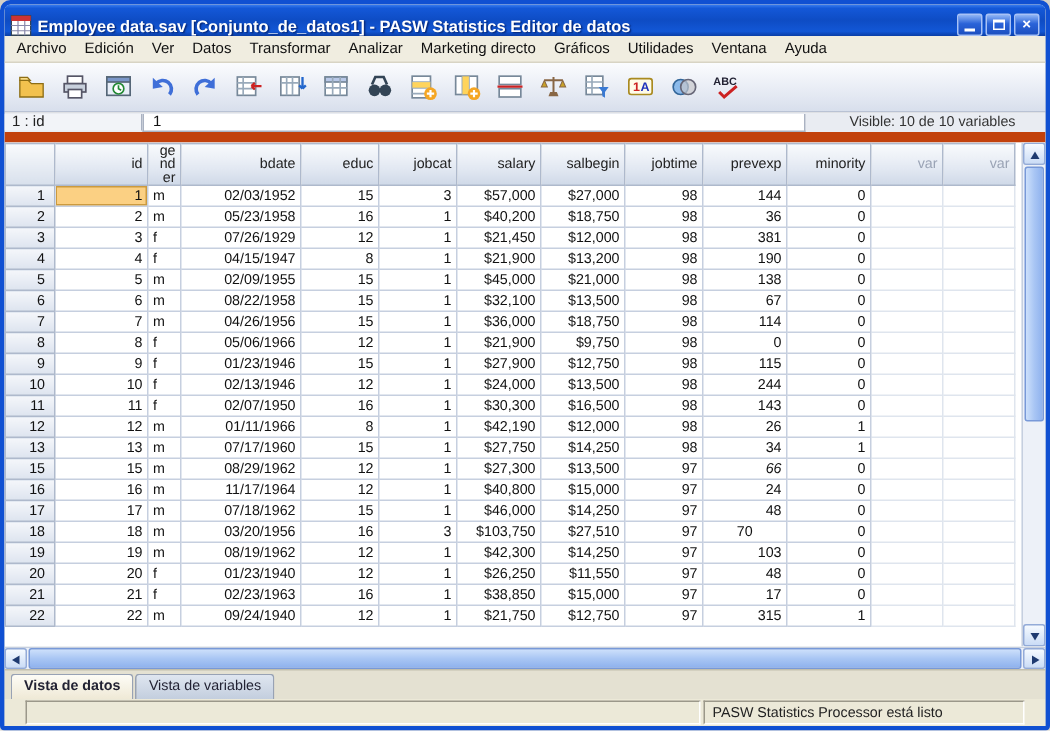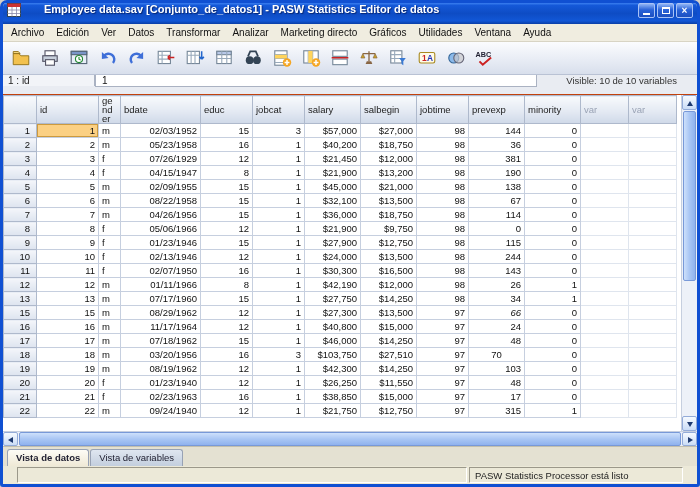--- a/index.html
+++ b/index.html
@@ -1,39 +1,39 @@
 <!DOCTYPE html>
 <html><head>
 <meta charset="utf-8">
 <style>
   *{box-sizing:border-box;font-family:"Liberation Sans","DejaVu Sans",sans-serif;}
   html,body{margin:0;padding:0;}
   body{width:700px;height:487px;overflow:hidden;background:#d4d0c8;}
   .window{width:700px;height:487px;border:3px solid #1050d2;border-radius:7px 7px 3px 3px;overflow:hidden;display:flex;flex-direction:column;background:#ece9d8;}
-  .titlebar{flex:0 0 21px;display:flex;align-items:flex-start;padding:0 4px;background:linear-gradient(180deg,#3a7ef0 0%,#1458d8 12%,#0e4cc4 50%,#1257d6 85%,#0a3ea6 100%);gap:19px;}
+  .titlebar{flex:0 0 21px;display:flex;align-items:flex-end;padding:0 4px;background:linear-gradient(180deg,#3a7ef0 0%,#1458d8 12%,#0e4cc4 50%,#1257d6 85%,#0a3ea6 100%);}
   .title-icon{width:14px;height:14px;margin-right:4px;display:inline-flex;}
   .title-icon svg{width:14px;height:14px;}
   .title-text{flex:1;color:#fff;font-size:11px;font-weight:bold;text-shadow:1px 1px 1px rgba(0,20,80,.7);white-space:nowrap;overflow:hidden;}
   .win-btns{display:flex;gap:2px;}
   .wbtn{width:17px;height:15px;border-radius:2px;border:1px solid #a8c2f6;background:linear-gradient(180deg,#8fb4f5,#2a63d8 45%,#1c4fc0);color:#fff;font-size:10px;font-weight:bold;display:flex;align-items:center;justify-content:center;line-height:1;}
   .glyph-min{width:7px;height:2px;background:#fff;margin-top:7px;}
   .glyph-max{width:8px;height:7px;border:1px solid #fff;border-top-width:2px;}
   .menubar{flex:0 0 18px;display:flex;align-items:center;background:#f0ede0;border-bottom:1px solid #d8d4c4;padding-left:2px;}
   .menu-item{font-size:10px;padding:2px 6px;color:#111;white-space:nowrap;}
   .toolbar{flex:0 0 33px;display:flex;align-items:center;gap:2px;padding:2px 4px;background:linear-gradient(180deg,#fbfcfe,#e3e8f2 70%,#d8dfec);border-bottom:1px solid #b9c2d4;}
   .toolbtn{width:27px;height:26px;display:flex;align-items:center;justify-content:center;border-radius:2px;}
   .ticon,.ticon svg{width:20px;height:20px;display:block;}
-  .cellref{flex:0 0 20px;display:flex;align-items:flex-start;background:#e9ecf2;border-bottom:1px solid #c2410c;font-size:10px;}
+  .cellref{flex:0 0 20px;display:flex;align-items:center;background:#e9ecf2;border-bottom:7px solid #c2410c;font-size:10px;}
   .cr-label{width:92px;display:flex;align-items:center;padding:0 5px;border-right:1px solid #aab2c2;color:#222;background:#f2f4f8;}
   .cr-value{flex:1;display:flex;align-items:center;padding:0 6px;background:#fff;border:1px solid #aab2c2;border-top:none;color:#111;}
   .cr-info{width:160px;display:flex;align-items:center;justify-content:flex-end;padding:0 20px;color:#333;font-size:9.5px;}
   .gridwrap{position:relative;flex:1;background:#fff;overflow:hidden;}
   .grid{border-collapse:collapse;table-layout:fixed;font-size:9.5px;}
   .grid th,.grid td{border:1px solid #c6cfdf;padding:0 3px;height:13px;line-height:13px;overflow:hidden;white-space:nowrap;font-weight:normal;color:#111;}
-  .grid thead th{height:28px;background:linear-gradient(180deg,#f8fafc,#e2e8f2 60%,#cfd9e8);text-align:left;vertical-align:middle;white-space:normal;line-height:9px;word-break:break-all;color:#222;border-color:#aeb9cc;}
+  .grid thead th{height:28px;background:linear-gradient(180deg,#f8fafc,#e2e8f2 60%,#cfd9e8);text-align:right;vertical-align:middle;white-space:normal;line-height:9px;word-break:break-all;color:#222;border-color:#aeb9cc;}
   .grid thead th.varcol{color:#9aa3b5;}
   .grid .rowhdr{background:linear-gradient(180deg,#f4f6fa,#dde4ef);text-align:right;padding-right:6px;border-color:#aeb9cc;}
   .grid thead th.corner{background:linear-gradient(180deg,#f8fafc,#d8e0ec);}
   .grid td{background:#fff;}
   .grid td.varcell{border-color:#dfe5ee;}
   .grid td.selected{background:#fbd083;box-shadow:inset 0 0 0 1px #cc9a3e;}
   .vscroll{position:absolute;top:0;right:0;bottom:0;width:16px;background:#edf1f8;border-left:1px solid #c6cfdf;display:flex;flex-direction:column;padding:0;}
   .sarrow{position:relative;flex:0 0 15px;width:15px;background:linear-gradient(180deg,#f6faff,#cadcf6);border:1px solid #93abd8;border-radius:2px;}
   .sarrow.up::after{content:"";position:absolute;left:3.5px;top:5px;border-left:3.5px solid transparent;border-right:3.5px solid transparent;border-bottom:5px solid #1e3a70;}
   .sarrow.down::after{content:"";position:absolute;left:3.5px;top:5px;border-left:3.5px solid transparent;border-right:3.5px solid transparent;border-top:5px solid #1e3a70;}

